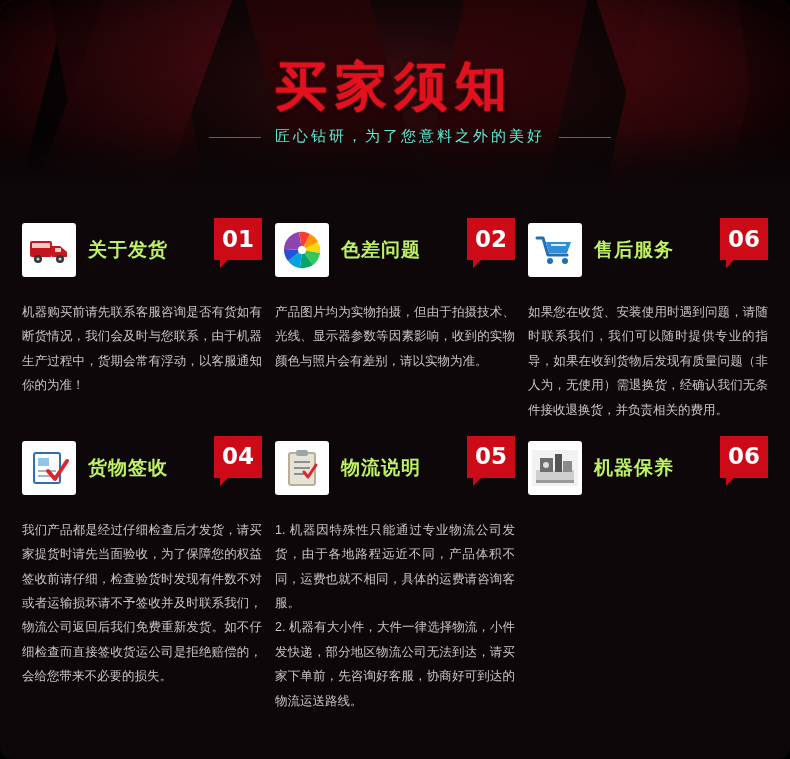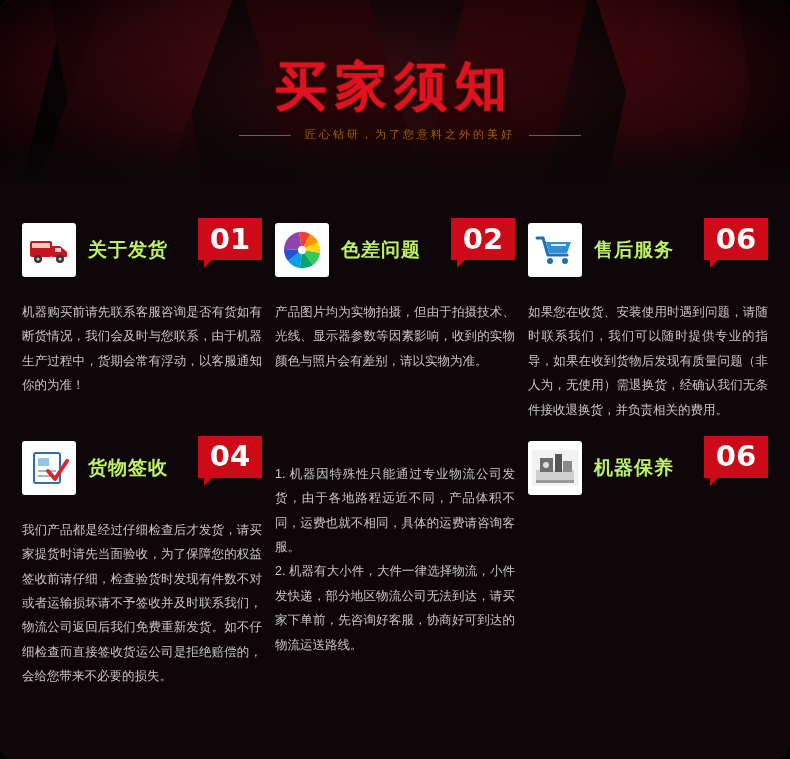--- a/index.html
+++ b/index.html
@@ -70,23 +70,23 @@
     letter-spacing: 8px;
     color: #e2111d;
     text-shadow: 0 0 2px #ff2b36, 0 2px 6px rgba(0,0,0,0.8);
     font-family: "DejaVu Sans", "Liberation Sans", sans-serif;
   }
   .banner-sub {
     position: absolute;
     top: 127px;
     left: 0; right: 0;
     text-align: center;
-    font-size: 11px;
+    font-size: 15px;
     letter-spacing: 3px;
-    color: #a16207;
+    color: #5eead4;
     margin-left: 30px;
   }
   .banner-sub .sub-line {
     display: inline-block;
     width: 52px;
     height: 1px;
     background: #6a5f61;
     vertical-align: middle;
     margin: 0 14px;
   }
@@ -124,25 +124,25 @@
     margin-left: 12px;
     color: #bef264;
     font-size: 19px;
     font-weight: bold;
     letter-spacing: 1px;
   }
   .num-badge {
     position: absolute;
     right: 0;
     top: -4px;
-    width: 64px;
+    width: 48px;
     height: 42px;
     background: #cd0a17;
     color: #fff;
-    font-size: 29px;
+    font-size: 23px;
     font-weight: bold;
     font-family: "DejaVu Sans", "Liberation Sans", sans-serif;
     display: flex;
     align-items: center;
     justify-content: center;
     line-height: 1;
   }
   .num-badge::after {
     content: "";
     position: absolute;
@@ -269,20 +269,34 @@
         </div>
         <div class="block-title">货物签收</div>
         <div class="num-badge">04</div>
       </div>
       <div class="block-body">
         <p>我们产品都是经过仔细检查后才发货，请买家提货时请先当面验收，为了保障您的权益签收前请仔细，检查验货时发现有件数不对或者运输损坏请不予签收并及时联系我们，物流公司返回后我们免费重新发货。如不仔细检查而直接签收货运公司是拒绝赔偿的，会给您带来不必要的损失。</p>
       </div>
     </div>
 
     <div class="block">
+      <div class="block-head">
+        <div class="icon-box">
+          <svg width="38" height="40" viewBox="0 0 38 40" aria-hidden="true">
+            <rect x="6" y="5" width="26" height="32" rx="2" fill="#e7e2d6" stroke="#b9ae96" stroke-width="2"></rect>
+            <rect x="13" y="2" width="12" height="6" rx="2" fill="#9aa6ad"></rect>
+            <rect x="11" y="13" width="16" height="2" fill="#8a8f94"></rect>
+            <rect x="11" y="19" width="16" height="2" fill="#8a8f94"></rect>
+            <rect x="11" y="25" width="11" height="2" fill="#8a8f94"></rect>
+            <path d="M21 24 l4 5 l8 -12" stroke="#d7282f" stroke-width="3" fill="none" stroke-linecap="round" stroke-linejoin="round"></path>
+          </svg>
+        </div>
+        <div class="block-title">物流说明</div>
+        <div class="num-badge">05</div>
+      </div>
       <div class="block-body">
         <p>1. 机器因特殊性只能通过专业物流公司发货，由于各地路程远近不同，产品体积不同，运费也就不相同，具体的运费请咨询客服。</p>
         <p>2. 机器有大小件，大件一律选择物流，小件发快递，部分地区物流公司无法到达，请买家下单前，先咨询好客服，协商好可到达的物流运送路线。</p>
       </div>
     </div>
 
     <div class="block">
       <div class="block-head">
         <div class="icon-box">
           <svg width="46" height="36" viewBox="0 0 46 36" aria-hidden="true">

